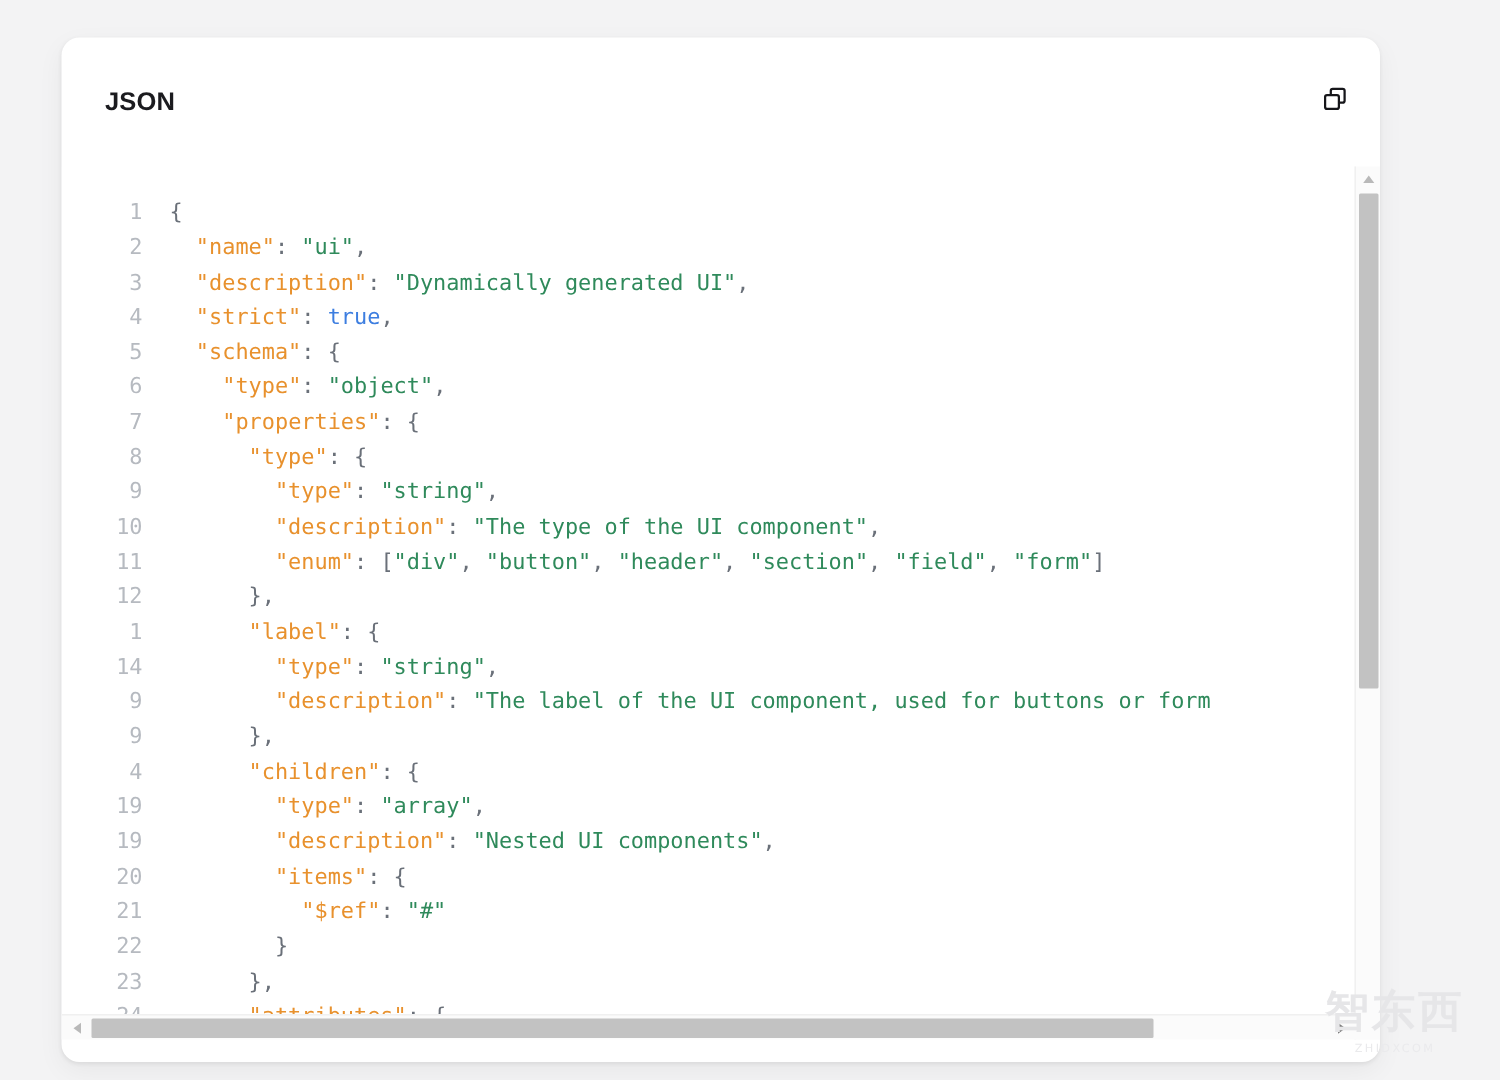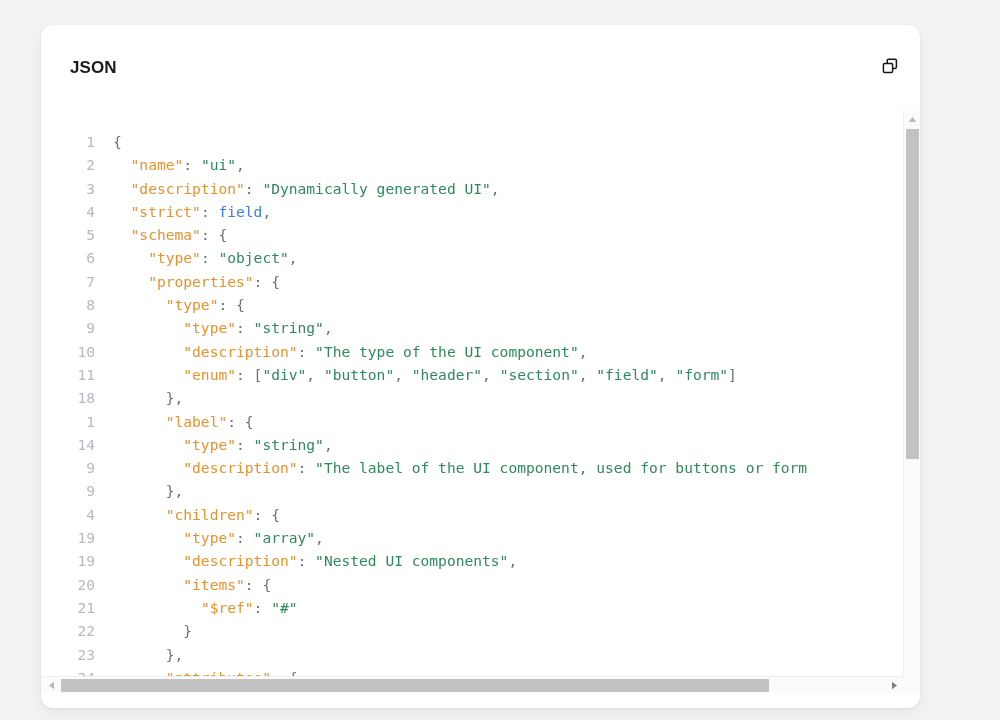--- a/index.html
+++ b/index.html
@@ -199,29 +199,29 @@
           </svg>
         </span>
       </div>
     </div>
 
     <div class="code-wrap">
       <div class="code-viewport">
         <pre class="code" id="code-block"><span><span class="ln">1</span><span class="gap"></span><span class="p">{</span></span>
 <span><span class="ln">2</span><span class="gap"></span><span class="p">  </span><span class="k">"name"</span><span class="p">: </span><span class="s">"ui"</span><span class="p">,</span></span>
 <span><span class="ln">3</span><span class="gap"></span><span class="p">  </span><span class="k">"description"</span><span class="p">: </span><span class="s">"Dynamically generated UI"</span><span class="p">,</span></span>
-<span><span class="ln">4</span><span class="gap"></span><span class="p">  </span><span class="k">"strict"</span><span class="p">: </span><span class="b">field</span><span class="p">,</span></span>
+<span><span class="ln">4</span><span class="gap"></span><span class="p">  </span><span class="k">"strict"</span><span class="p">: </span><span class="b">true</span><span class="p">,</span></span>
 <span><span class="ln">5</span><span class="gap"></span><span class="p">  </span><span class="k">"schema"</span><span class="p">: {</span></span>
 <span><span class="ln">6</span><span class="gap"></span><span class="p">    </span><span class="k">"type"</span><span class="p">: </span><span class="s">"object"</span><span class="p">,</span></span>
 <span><span class="ln">7</span><span class="gap"></span><span class="p">    </span><span class="k">"properties"</span><span class="p">: {</span></span>
 <span><span class="ln">8</span><span class="gap"></span><span class="p">      </span><span class="k">"type"</span><span class="p">: {</span></span>
 <span><span class="ln">9</span><span class="gap"></span><span class="p">        </span><span class="k">"type"</span><span class="p">: </span><span class="s">"string"</span><span class="p">,</span></span>
 <span><span class="ln">10</span><span class="gap"></span><span class="p">        </span><span class="k">"description"</span><span class="p">: </span><span class="s">"The type of the UI component"</span><span class="p">,</span></span>
 <span><span class="ln">11</span><span class="gap"></span><span class="p">        </span><span class="k">"enum"</span><span class="p">: [</span><span class="s">"div"</span><span class="p">, </span><span class="s">"button"</span><span class="p">, </span><span class="s">"header"</span><span class="p">, </span><span class="s">"section"</span><span class="p">, </span><span class="s">"field"</span><span class="p">, </span><span class="s">"form"</span><span class="p">]</span></span>
-<span><span class="ln">18</span><span class="gap"></span><span class="p">      },</span></span>
+<span><span class="ln">12</span><span class="gap"></span><span class="p">      },</span></span>
 <span><span class="ln">1</span><span class="gap"></span><span class="p">      </span><span class="k">"label"</span><span class="p">: {</span></span>
 <span><span class="ln">14</span><span class="gap"></span><span class="p">        </span><span class="k">"type"</span><span class="p">: </span><span class="s">"string"</span><span class="p">,</span></span>
 <span><span class="ln">9</span><span class="gap"></span><span class="p">        </span><span class="k">"description"</span><span class="p">: </span><span class="s">"The label of the UI component, used for buttons or form</span></span>
 <span><span class="ln">9</span><span class="gap"></span><span class="p">      },</span></span>
 <span><span class="ln">4</span><span class="gap"></span><span class="p">      </span><span class="k">"children"</span><span class="p">: {</span></span>
 <span><span class="ln">19</span><span class="gap"></span><span class="p">        </span><span class="k">"type"</span><span class="p">: </span><span class="s">"array"</span><span class="p">,</span></span>
 <span><span class="ln">19</span><span class="gap"></span><span class="p">        </span><span class="k">"description"</span><span class="p">: </span><span class="s">"Nested UI components"</span><span class="p">,</span></span>
 <span><span class="ln">20</span><span class="gap"></span><span class="p">        </span><span class="k">"items"</span><span class="p">: {</span></span>
 <span><span class="ln">21</span><span class="gap"></span><span class="p">          </span><span class="k">"$ref"</span><span class="p">: </span><span class="s">"#"</span></span>
 <span><span class="ln">22</span><span class="gap"></span><span class="p">        }</span></span>
@@ -250,14 +250,18 @@
       <div class="h-arrow-right">
         <svg width="7" height="9" viewBox="0 0 7 9">
           <path d="M6 4.5 L1 0.8 L1 8.2 Z" fill="#7d7d7d"></path>
         </svg>
       </div>
     </div>
     <div class="corner-box"></div>
 
   </div>
 
+  <div class="watermark">
+    <div class="wm-text">智东西</div>
+    <div class="wm-sub">ZHIDXCOM</div>
+  </div>
 
 </div>
 
 </body></html>

